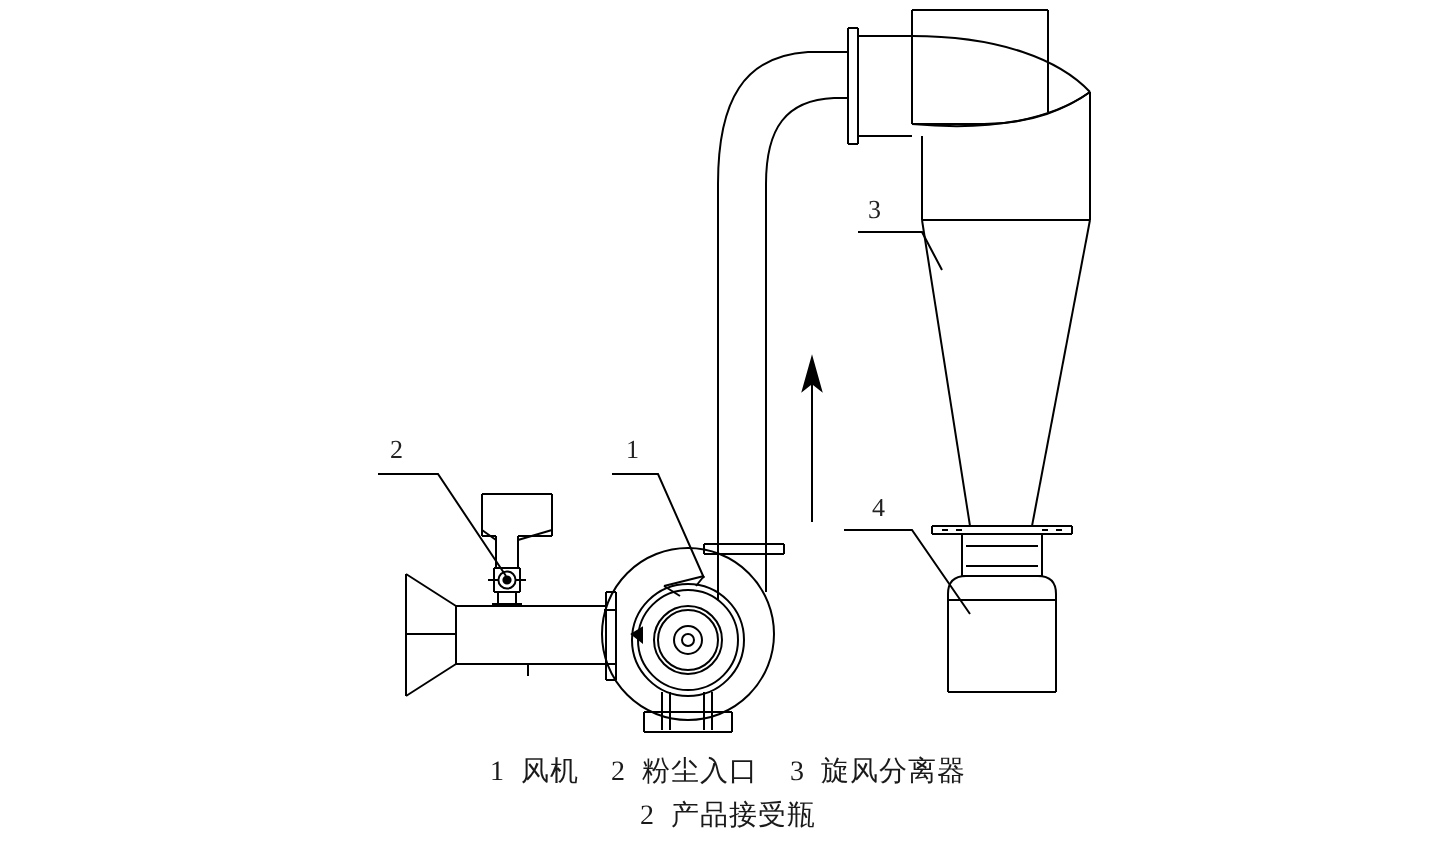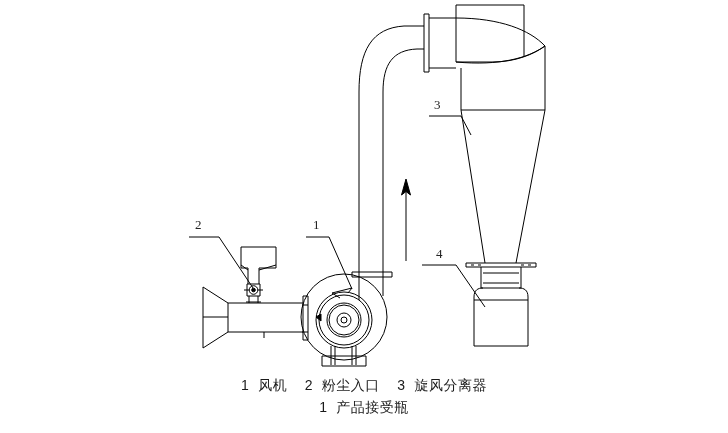--- a/index.html
+++ b/index.html
@@ -41,21 +41,21 @@
   .callout-num {
     font-family: "Liberation Serif", serif;
     font-size: 13px;
     fill: #222222;
   }
   .caption {
     position: absolute;
     left: 0;
     width: 728px;
     text-align: center;
-    font-family: Liberation Sans, sans-serif;
+    font-family: Liberation Serif, serif;
     font-size: 14px;
     color: #1a1a1a;
     letter-spacing: 0.5px;
     white-space: pre;
   }
   #caption-line-1 { top: 377px; }
   #caption-line-2 { top: 399px; }
 </style>
 </head>
 <body>
@@ -244,15 +244,15 @@
     </g>
 
     <text class="callout-num" id="callout-num-2" x="195" y="229">2</text>
     <text class="callout-num" id="callout-num-1" x="313" y="229">1</text>
     <text class="callout-num" id="callout-num-3" x="434" y="109">3</text>
     <text class="callout-num" id="callout-num-4" x="436" y="258">4</text>
 
   </svg>
 
   <div class="caption" id="caption-line-1">1  风机    2  粉尘入口    3  旋风分离器</div>
-  <div class="caption" id="caption-line-2">1  产品接受瓶</div>
+  <div class="caption" id="caption-line-2">2  产品接受瓶</div>
 
 </div>
 
 </body></html>

